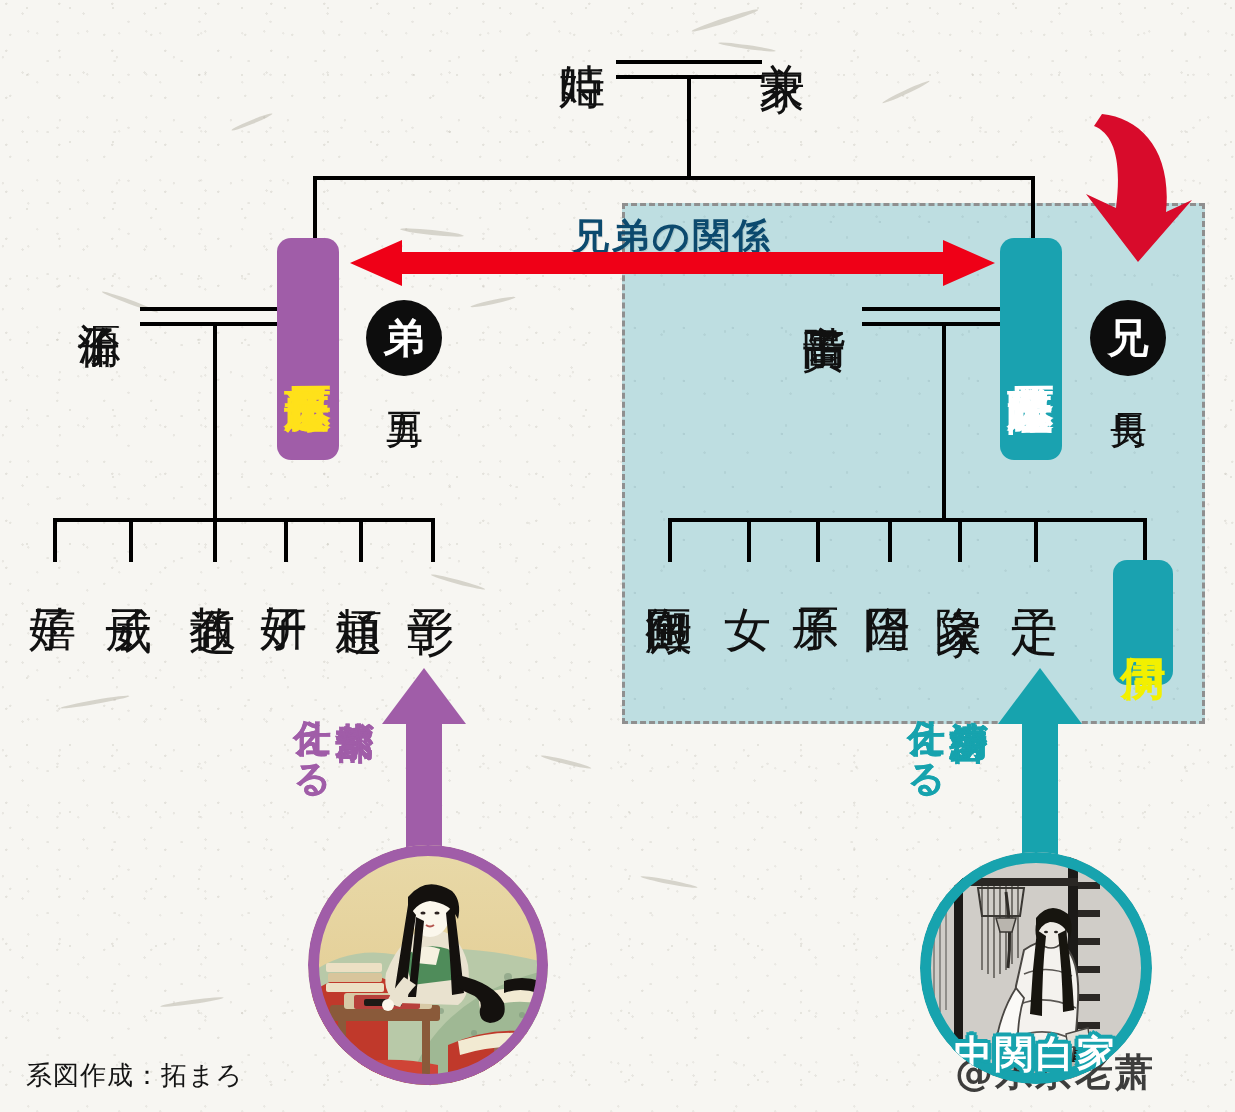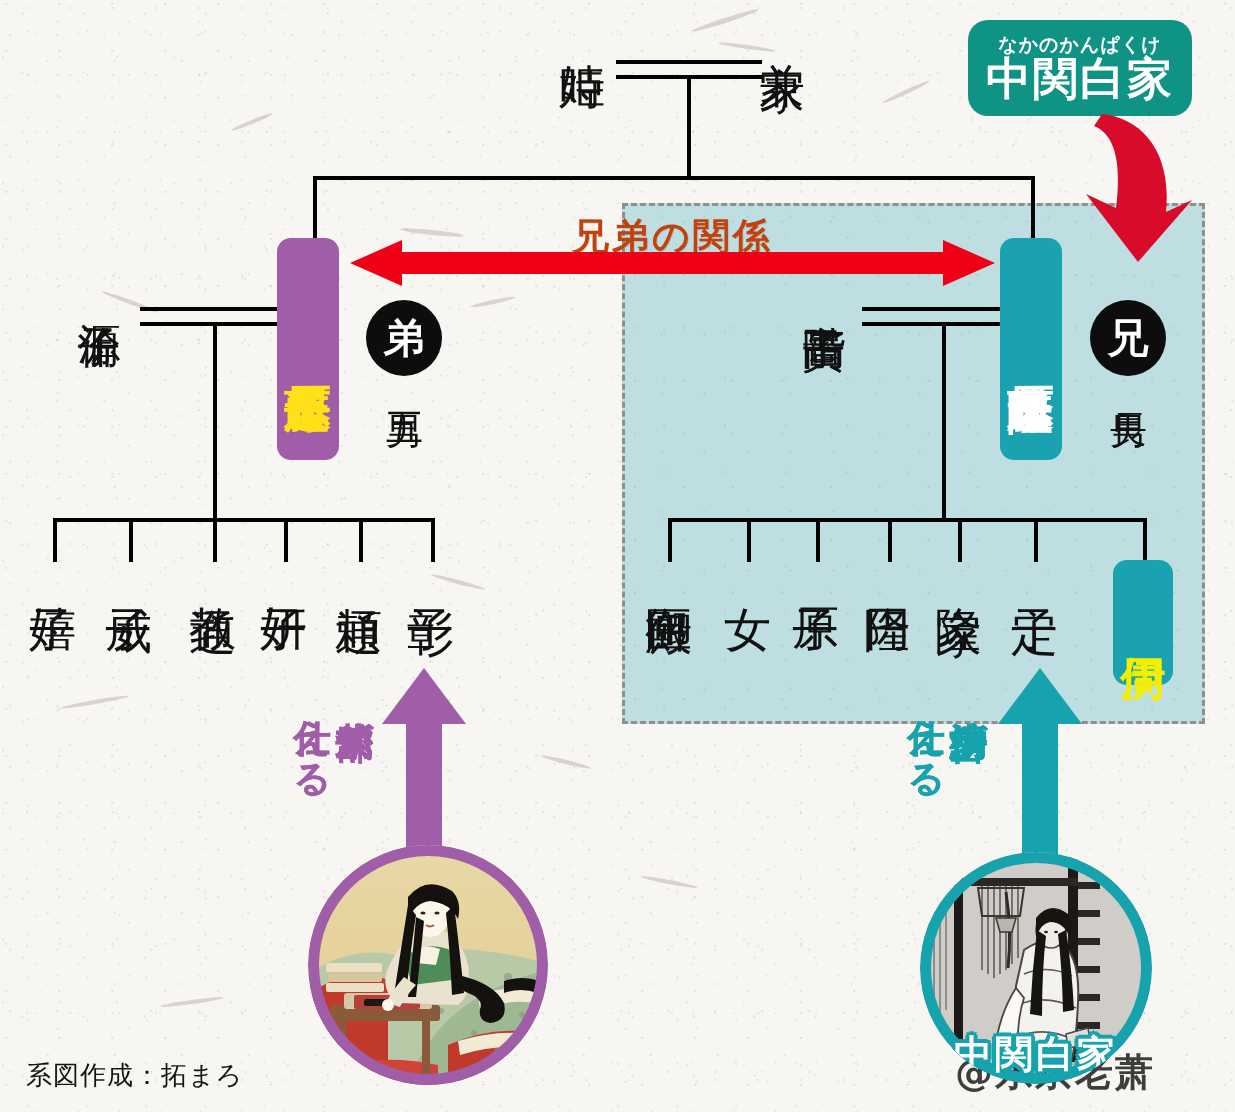--- a/index.html
+++ b/index.html
@@ -117,21 +117,21 @@
     color: #fff;
   }
   #clan-title .furigana { font-size: 19px; letter-spacing: 1px; line-height: 1; margin-bottom: 2px; font-weight: 600;}
   #clan-title .main { font-size: 45px; font-weight: 700; letter-spacing: 2px; line-height: 1; }
 
   
   #sibling-label {
     position: absolute;
     left: 572px; top: 212px;
     font-size: 37px; font-weight: 700;
-    color: #c2410c;
+    color: #0c4a6e;
     letter-spacing: 3px;
     text-shadow: 1px 1px 0 rgba(0,0,0,.10);
   }
   #sibling-arrow { position: absolute; left: 350px; top: 240px; width: 645px; height: 46px; }
 
   
   #clan-arrow { position: absolute; left: 1080px; top: 108px; width: 135px; height: 160px; }
 
   
   .serve-arrow { position: absolute; }
@@ -263,24 +263,20 @@
     <div class="ln v" style="left:816px;top:518px;height:44px;"></div>
     <div class="ln v" style="left:888px;top:518px;height:44px;"></div>
     <div class="ln v" style="left:958px;top:518px;height:44px;"></div>
     <div class="ln v" style="left:1034px;top:518px;height:44px;"></div>
     <div class="ln v" style="left:1143px;top:518px;height:42px;"></div>
   </div>
 
   <div class="vtext" style="left:560px;top:27px;font-size:46px;">時姫</div>
   <div class="vtext" style="left:760px;top:27px;font-size:46px;">兼家</div>
 
-  <div id="clan-title">
-    <span class="furigana">なかのかんぱくけ</span>
-    <span class="main">中関白家</span>
-  </div>
 
   <svg id="clan-arrow" viewBox="0 0 135 160">
     <path d="M 22 6 C 62 10, 92 44, 86 104 L 112 92 L 58 154 L 6 86 L 36 100 C 42 52, 34 26, 14 18 Z" fill="#D80B2B"></path>
   </svg>
 
   <div id="sibling-label">兄弟の関係</div>
   <svg id="sibling-arrow" viewBox="0 0 645 46">
     <path d="M 0 23 L 52 0 L 52 12 L 593 12 L 593 0 L 645 23 L 593 46 L 593 34 L 52 34 L 52 46 Z" fill="#EF0017"></path>
   </svg>
 

